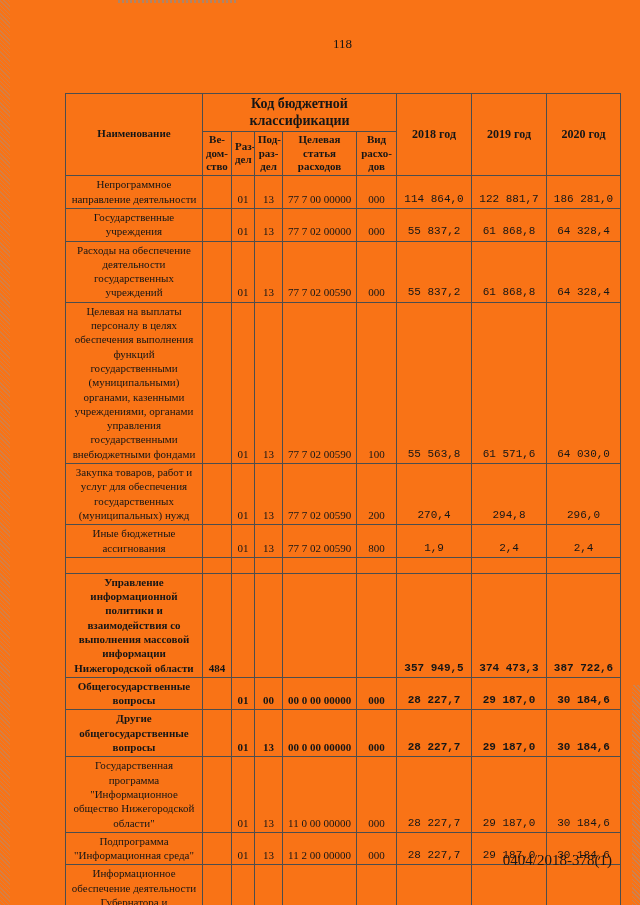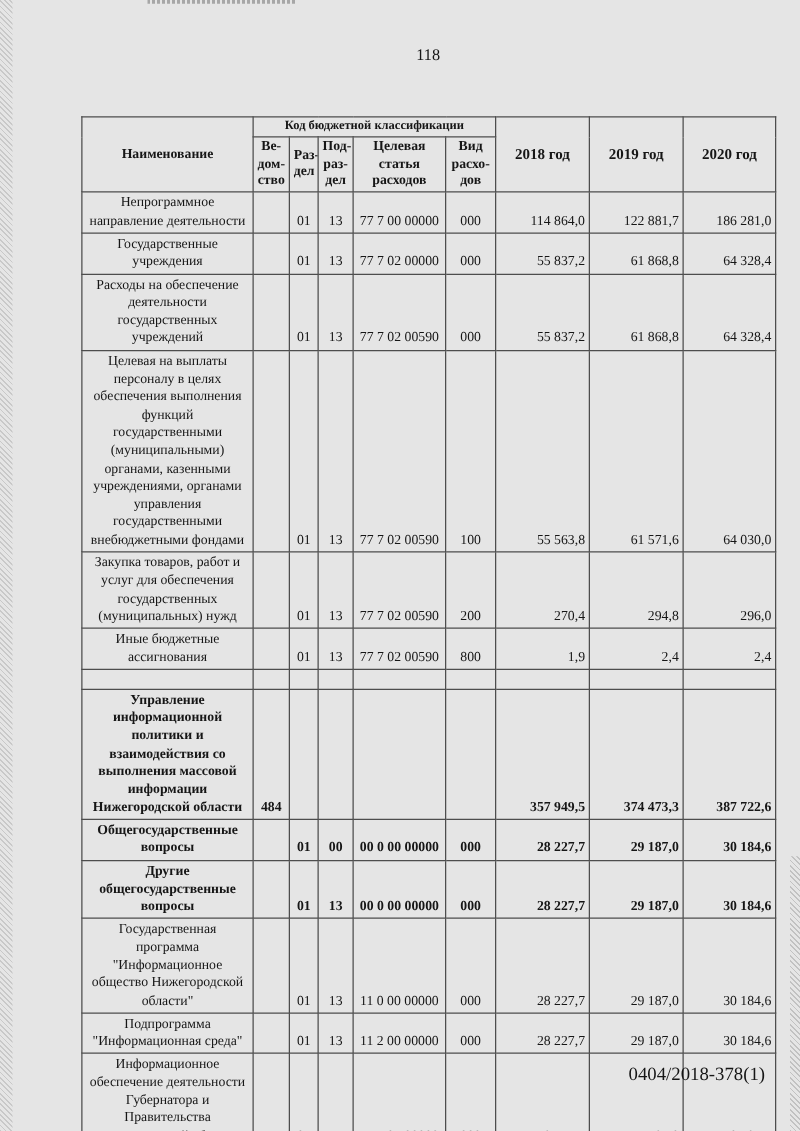--- a/index.html
+++ b/index.html
@@ -6,21 +6,21 @@
     margin: 0;
     padding: 0;
     background: #ffffff;
     font-family: "Liberation Serif", serif;
     color: #161616;
   }
   .page {
     position: relative;
     width: 640px;
     height: 905px;
-    background: #e5e5e5;
+    background: #f97316;
     overflow: hidden;
   }
   
   .edge-left {
     position: absolute; left: 0; top: 0; width: 10px; height: 905px;
     background-image: repeating-linear-gradient(45deg, rgba(150,150,150,0.45) 0 1px, transparent 1px 3px);
     opacity: .8;
   }
   .edge-top {
     position: absolute; left: 118px; top: 0; width: 118px; height: 3px;
@@ -49,29 +49,29 @@
     padding: 1px 3px 2px 3px;
     overflow: hidden;
   }
   table.budget th {
     font-weight: bold;
     text-align: center;
     vertical-align: middle;
     line-height: 1.22;
     white-space: pre-line;
   }
-  th.group-hdr { padding: 0 2px 1px 2px; font-size: 10px; }
+  th.group-hdr { padding: 0 2px 1px 2px; font-size: 14px; }
   th.year-hdr { font-size: 12px; }
   table.budget td {
     vertical-align: bottom;
     line-height: 1.3;
   }
   td.name { text-align: center; padding-left: 5px; padding-right: 5px; }
   td.code { text-align: center; white-space: nowrap; }
-  td.num  { text-align: right; padding-right: 7px; white-space: nowrap; }
+  td.num  { text-align: center; padding-right: 7px; white-space: nowrap; font-family: Liberation Mono, monospace; }
   tr.bold td { font-weight: bold; }
   tr.spacer td { height: 12px; }
   .footer-code {
     position: absolute;
     right: 28px; top: 852px;
     font-size: 15px;
   }
 </style>
 </head>
 <body>

